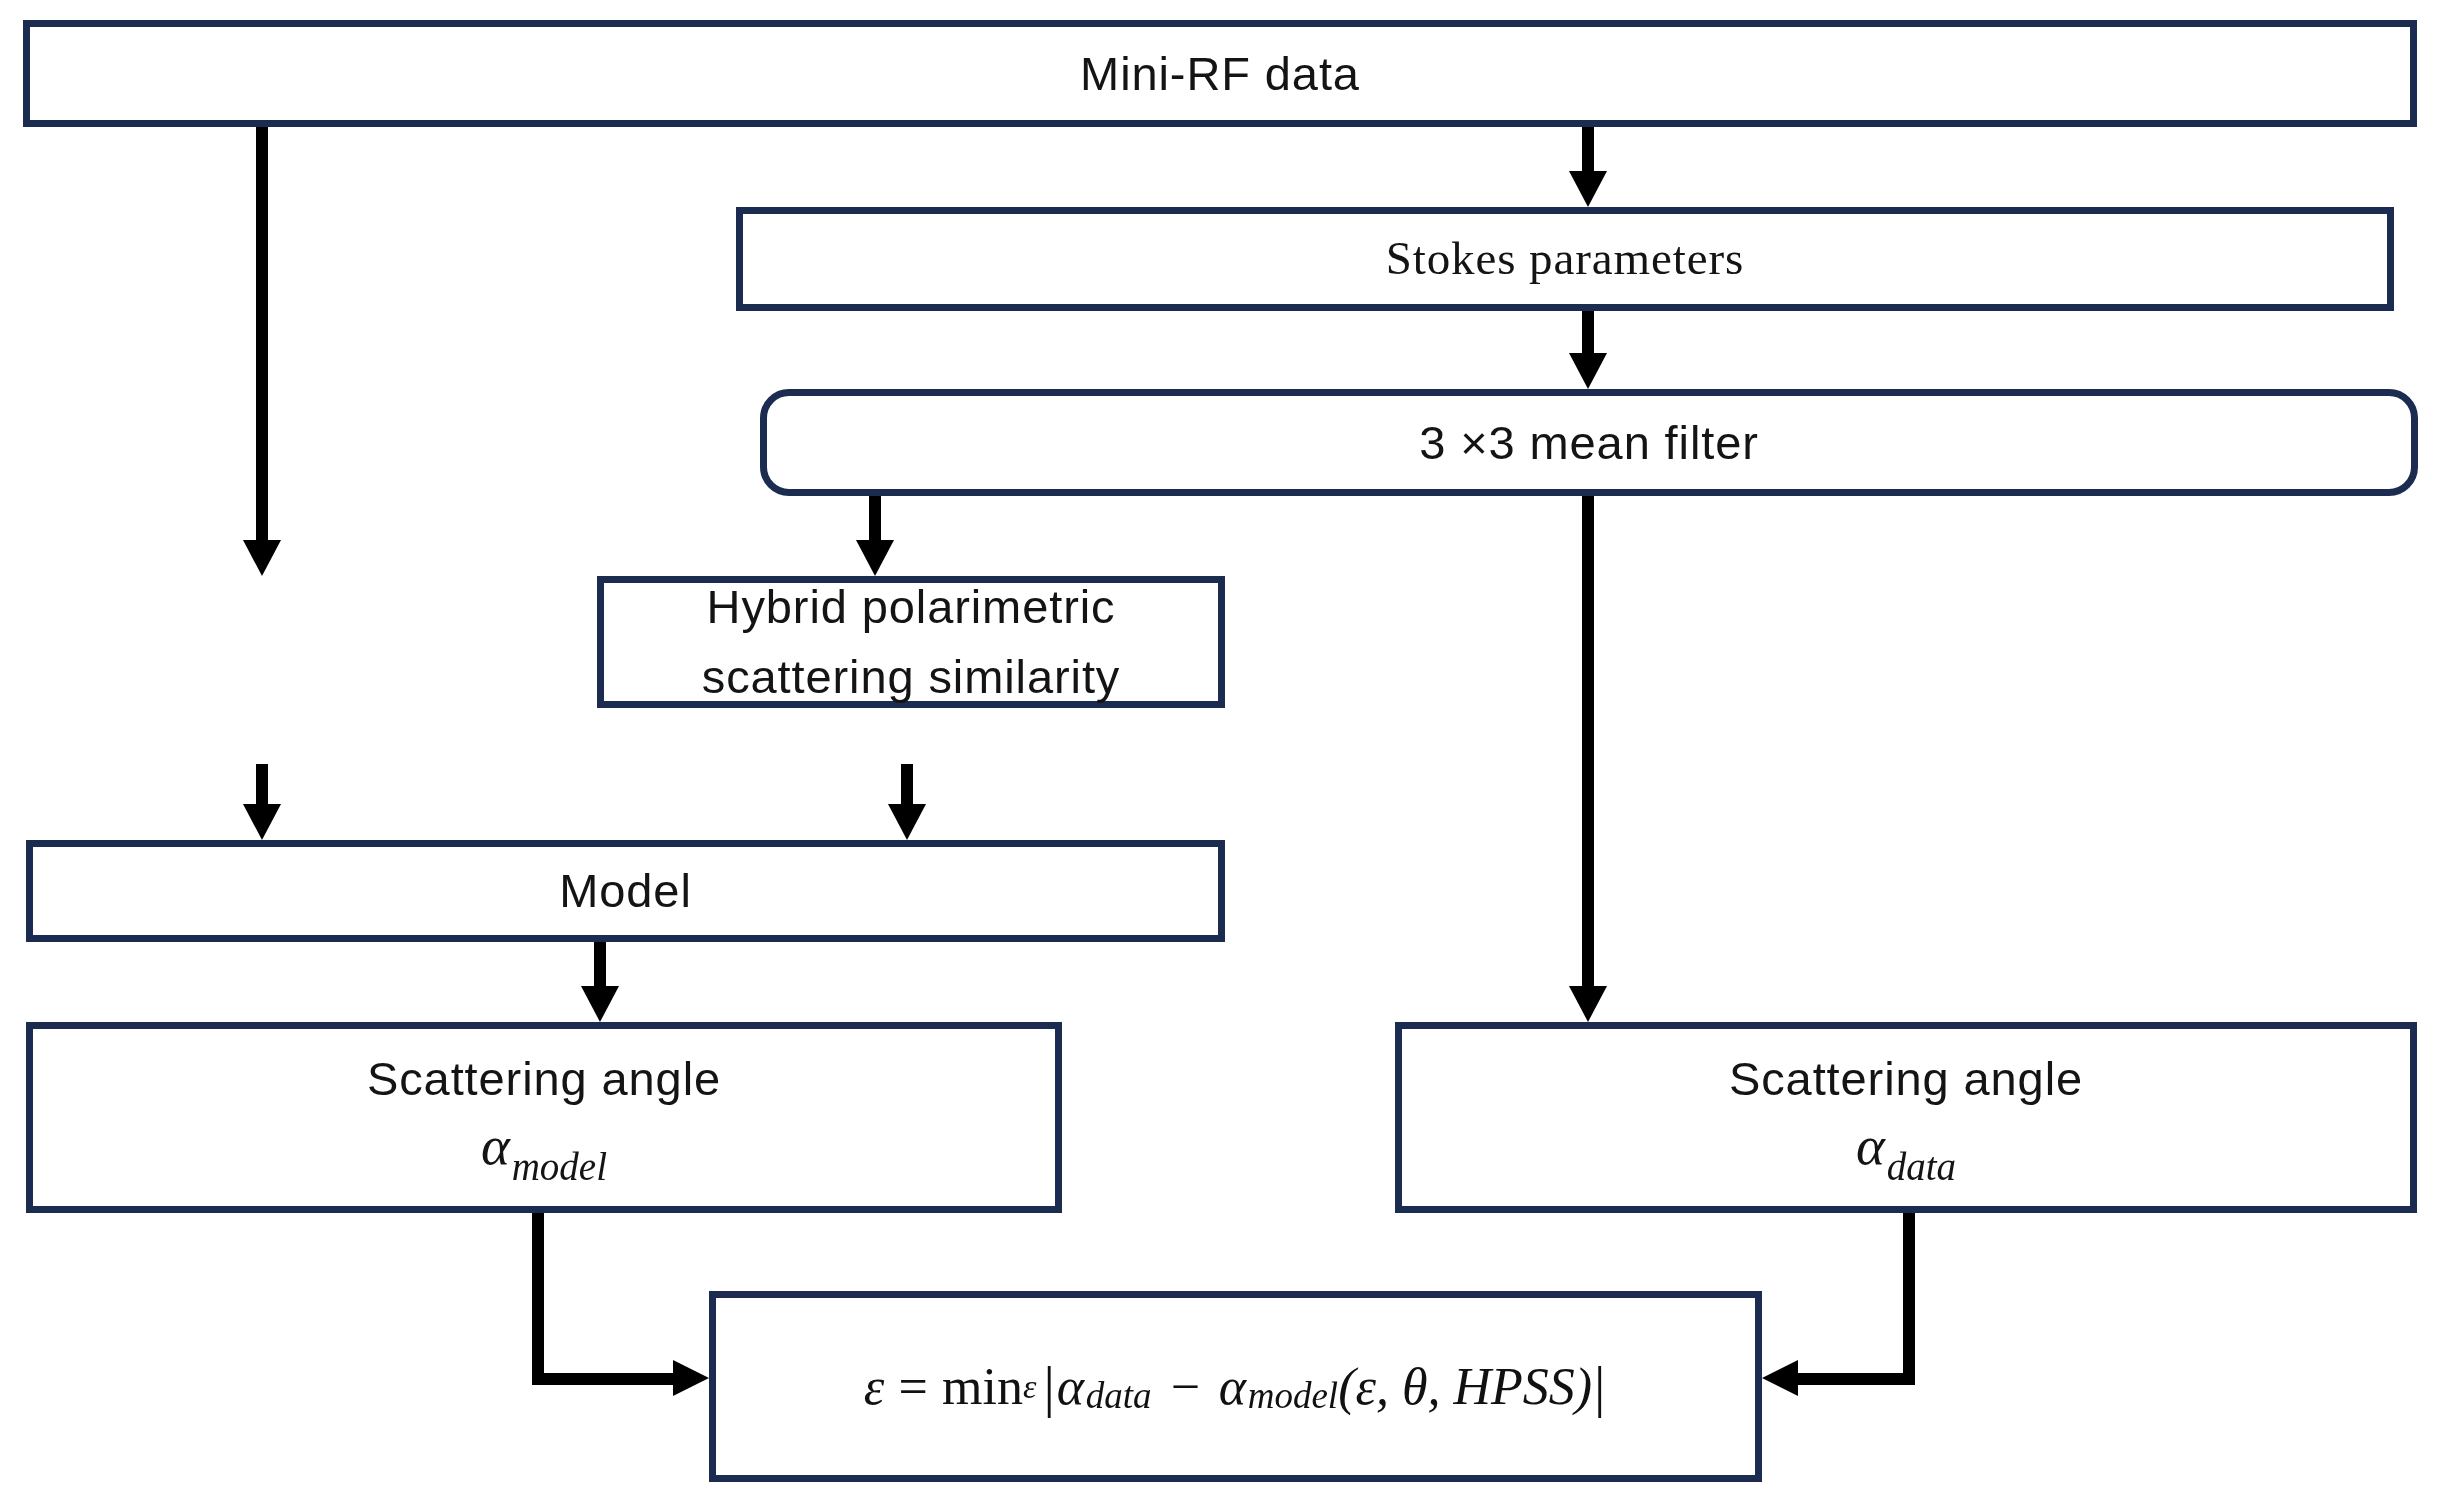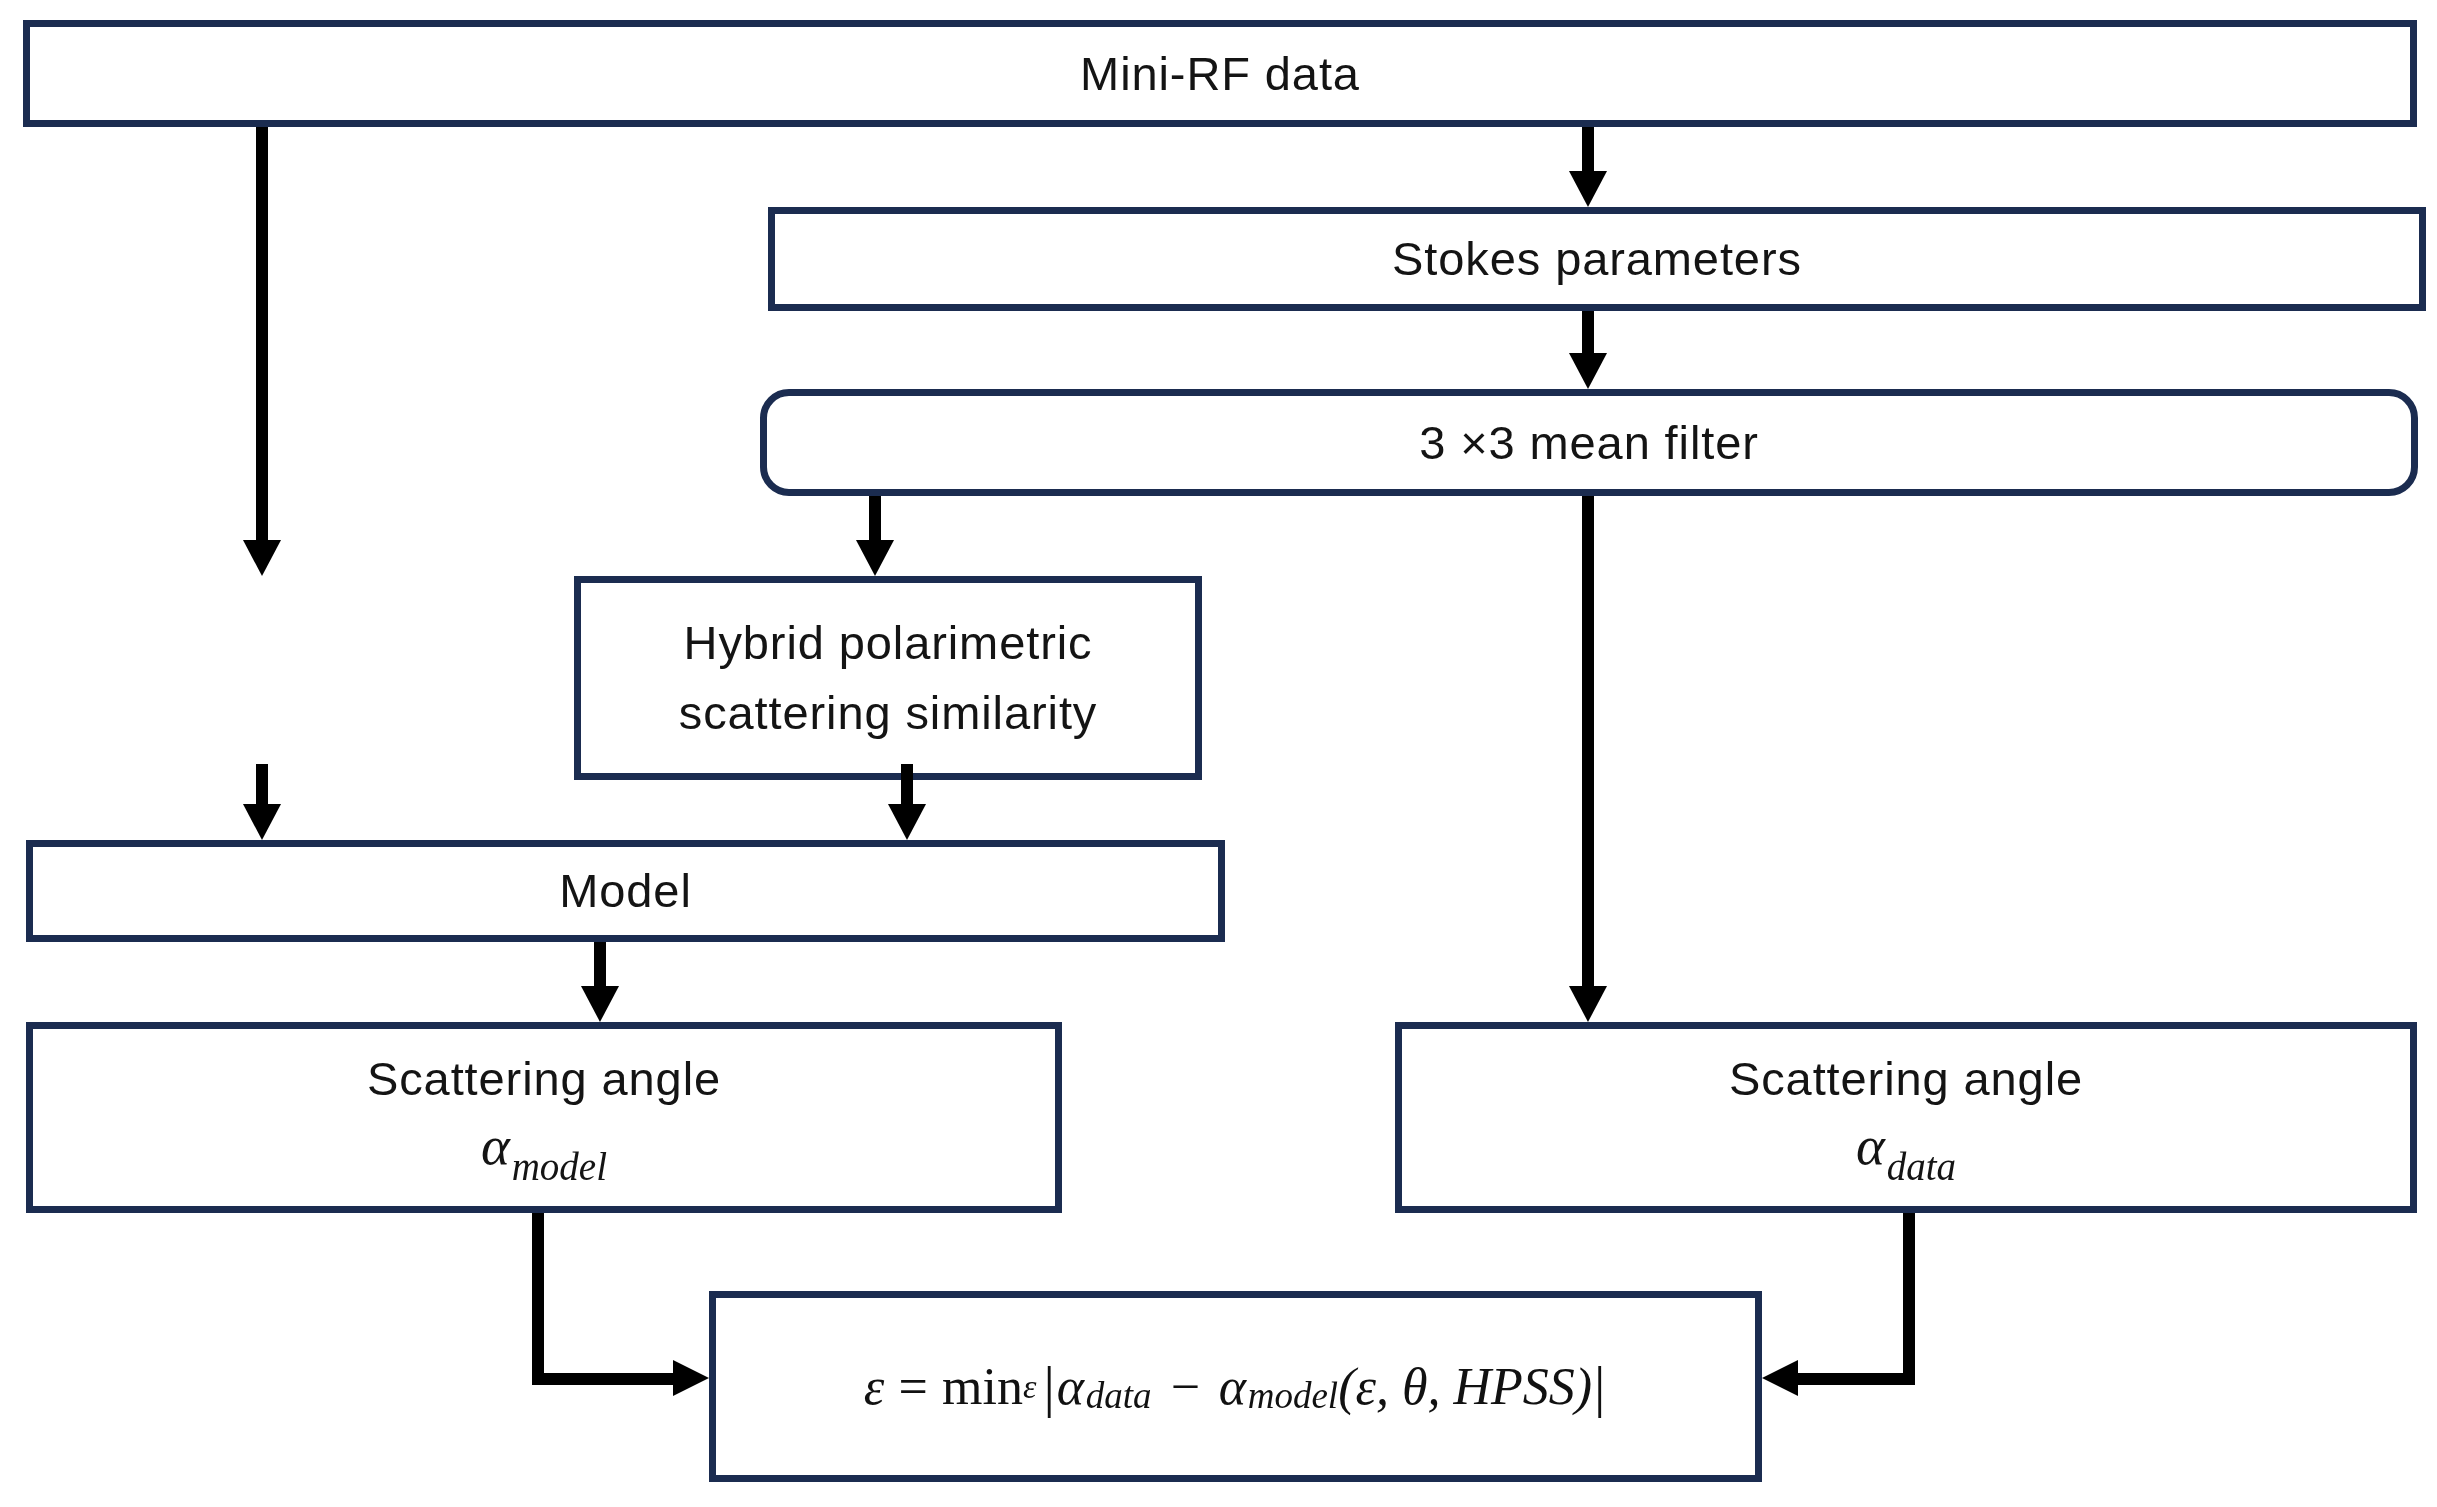--- a/index.html
+++ b/index.html
@@ -103,30 +103,30 @@
 </style>
 </head>
 <body>
 
 <div class="stage">
 
   <div class="box" style="left:23px; top:20.4px; width:2394px; height:107px;">
     <span class="lbl">Mini-RF data</span>
   </div>
 
-  <div class="box" style="left:768px; top:207px; width:1658px; height:104px;">
+  <div class="box" style="left:736px; top:207px; width:1658px; height:104px;font-family:Liberation Serif, serif;">
     <span class="lbl">Stokes parameters</span>
   </div>
 
   <div class="box" style="left:760px; top:389px; width:1658px; height:107px;border-radius:29px;">
     <span class="lbl">3 ×3 mean filter</span>
   </div>
 
 
-  <div class="box two-line" style="left:574px; top:576px; width:628px; height:204px;">
+  <div class="box two-line" style="left:597px; top:576px; width:628px; height:132px;">
     <span class="lbl">Hybrid polarimetric</span>
     <span class="lbl">scattering similarity</span>
   </div>
 
   <div class="box" style="left:26px; top:840px; width:1199px; height:102px;">
     <span class="lbl">Model</span>
   </div>
 
   <div class="box" style="left:26px; top:1022px; width:1036px; height:191px;">
     <span class="lbl">Scattering angle</span>

